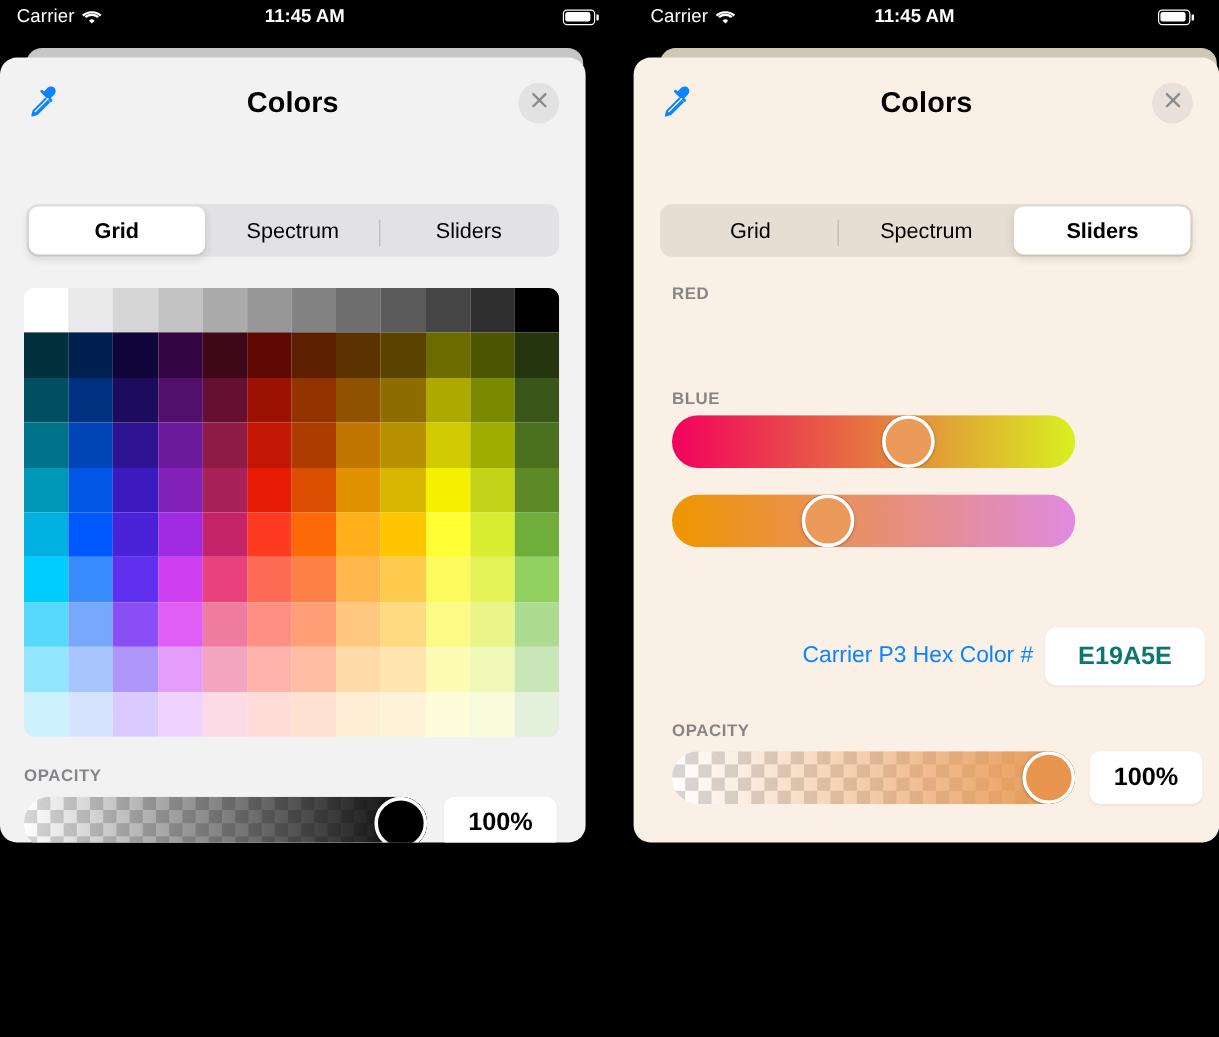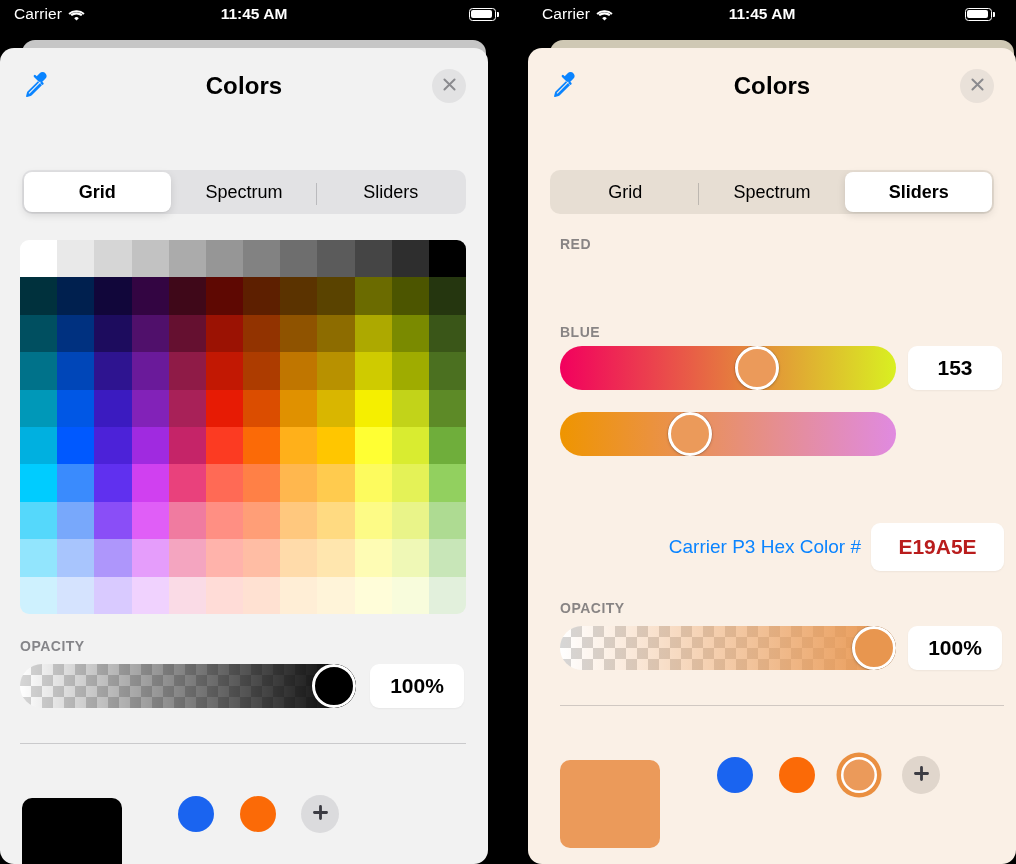--- a/index.html
+++ b/index.html
@@ -28,21 +28,21 @@
     width: 2px; height: 5px; background: #fff; border-radius: 0 1px 1px 0;
   }
   .battery i { position: absolute; left: 1.3px; top: 1.3px; bottom: 1.3px; width: 21px; background: #fff; border-radius: 2px; display:block; }
 
   
   .behind-card {
     position: absolute; left: 22px; top: 40px; width: 464px; height: 40px;
     border-radius: 13px;
   }
   .sheet {
-    position: absolute; left: 0; top: 48px; width: 488px; height: 816px;
+    position: absolute; left: 0; top: 48px; width: 488px; height: 654px;
     border-radius: 14px; overflow: hidden;
   }
   .phone.right .sheet { left: 20px; }
 
   
   .sheet-header { position: relative; height: 78px; }
   .eyedropper {
     position: absolute; left: 20px; top: 20px; width: 34px; height: 34px; cursor: pointer;
   }
   .sheet-title {
@@ -138,21 +138,21 @@
   .slider-label {
     font-size: 14px; font-weight: 600; letter-spacing: .5px; color: rgba(60,60,67,.6);
     margin-bottom: 6px;
   }
   .slider-row { display: flex; align-items: center; gap: 12px; }
   .hexrow { position: absolute; display: flex; align-items: center; }
   .hexlabel { font-size: 19px; color: #0a84ff; margin-right: 10px; cursor: pointer; }
   .hexbox {
     width: 133px; height: 48px; background: #fff; border-radius: 9px;
     display: flex; align-items: center; justify-content: center;
-    font-size: 21px; font-weight: 600; color: #b91c1c;
+    font-size: 21px; font-weight: 600; color: #0f766e;
     box-shadow: 0 1px 2px rgba(0,0,0,.05);
   }
 </style>
 </head>
 <body>
 
 <div class="screens">
 
   <div class="phone left">
     <div class="statusbar">
@@ -412,21 +412,20 @@
         <div class="slider-label">RED</div>
       </div>
 
       <div class="slider-block" style="left:32px; top:276px; width:444px;">
         <div class="slider-label">BLUE</div>
         <div class="slider-row">
           <div class="track" id="sl1" style="width:336px;">
             <div class="grad" id="sg1" style="background: linear-gradient(to right, rgb(242, 0, 94), rgb(217, 240, 33));"></div>
             <div class="knob" id="sk1" style="left: 175.2px; background: rgb(235, 154, 90);"></div>
           </div>
-          <div class="valuebox" style="width:94px;">153</div>
         </div>
       </div>
 
       <div class="slider-block" style="left:32px; top:364px; width:444px;">
         <div class="slider-row">
           <div class="track" id="sl2" style="width:336px;">
             <div class="grad" id="sg2" style="background: linear-gradient(to right, rgb(239, 149, 0), rgb(224, 138, 224));"></div>
             <div class="knob" id="sk2" style="left: 107.748px; background: rgb(235, 154, 90);"></div>
           </div>
         </div>

